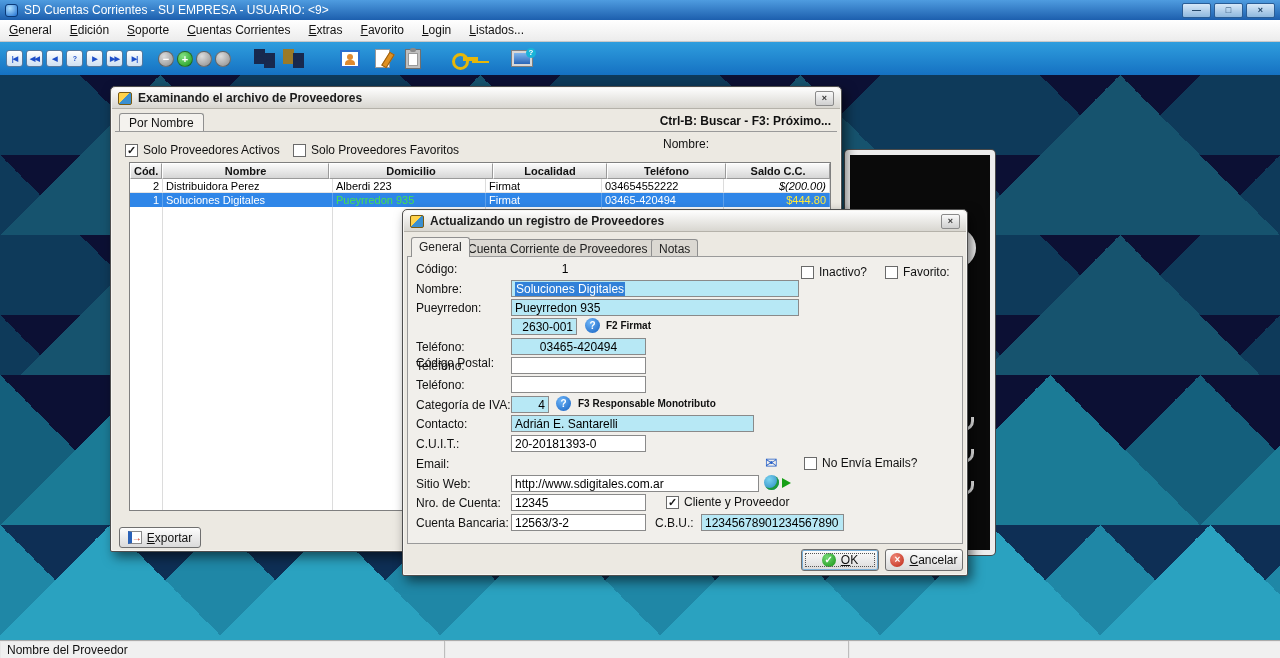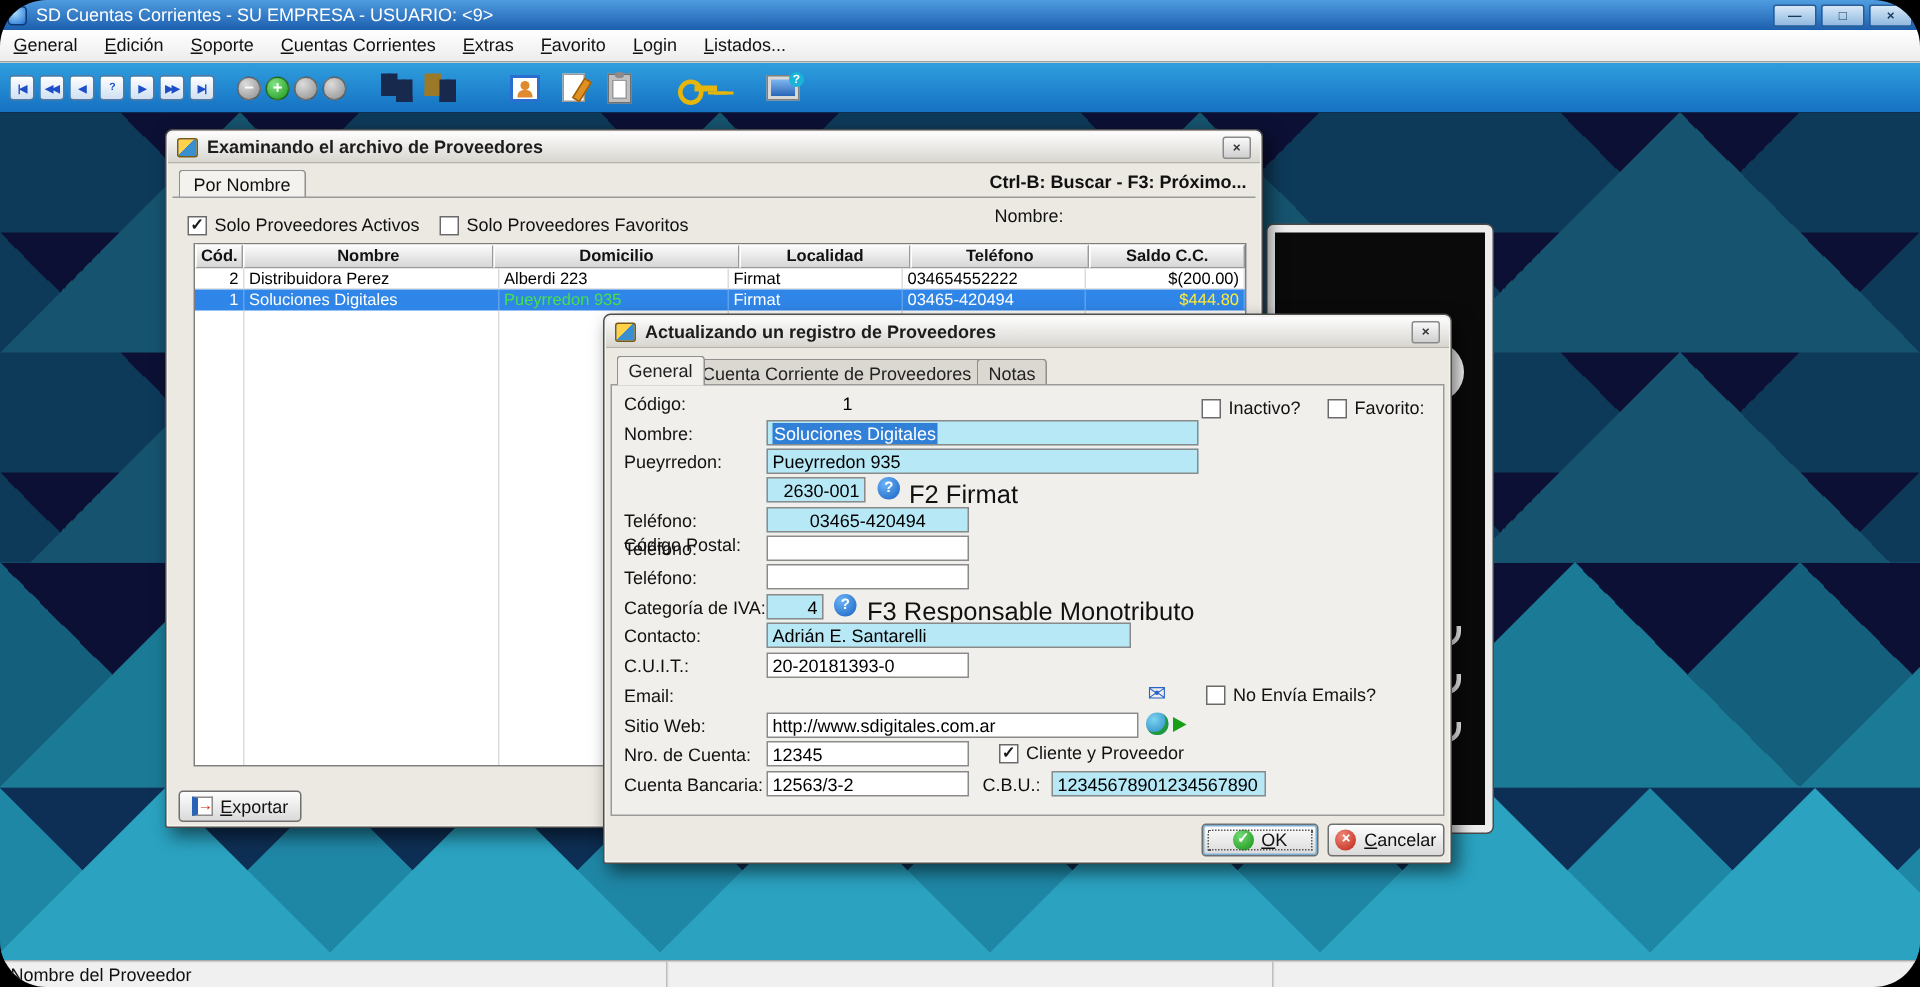--- a/index.html
+++ b/index.html
@@ -1,18 +1,18 @@
 <!DOCTYPE html>
 <html><head>
 <meta charset="utf-8">
 <style>
   * { margin:0; padding:0; box-sizing:border-box; }
   html,body { width:1280px; height:658px; overflow:hidden; background:#000;
               font-family:"Liberation Sans", sans-serif; }
-  .stage { position:absolute; left:0; top:0; width:1280px; height:658px; overflow:hidden;border-radius:31px; }
+  .stage { position:absolute; left:0; top:0; width:1280px; height:658px; overflow:hidden; }
 
   
   .titlebar { position:absolute; left:0; top:0; width:1280px; height:20px;
     background:linear-gradient(#4f9ce0,#1d5fae); color:#fff; font-size:12px;
     display:flex; align-items:center; padding:0 5px; }
   .app-icon { width:13px; height:13px; margin-right:6px; border-radius:3px;
     background:radial-gradient(circle at 35% 30%, #aee0ff, #1f6fd0); border:1px solid #0a3a78; }
   .win-controls { margin-left:auto; display:flex; gap:3px; }
   .win-btn { width:29px; height:15px; border:1px solid #2a5d96; border-radius:2px;
     background:linear-gradient(#d7e8f8,#8fb8de); color:#173a5e; font-size:9px; font-weight:bold;
@@ -143,21 +143,21 @@
   .flabel { position:absolute; left:13px; font-size:12px; color:#111; white-space:nowrap; }
   .inp { position:absolute; height:17px; border:1px solid #8a8a8a; background:#fff; font-size:12px; color:#000;
     display:flex; align-items:center; padding:0 3px; white-space:nowrap; overflow:hidden; }
   .inp.cy { background:#b7e8f5; }
   .inp.r { justify-content:flex-end; }
   .inp.c { justify-content:center; }
   .selhl { background:#3180d8; color:#fff; padding:0 1px; }
   .qicon { position:absolute; width:15px; height:15px; border-radius:50%; color:#fff; font-size:10px;
     font-weight:bold; text-align:center; line-height:15px;
     background:radial-gradient(circle at 35% 30%, #6cb4f8, #1560c0); }
-  .hint { position:absolute; font-size:17px; color:#111; white-space:nowrap; }
+  .hint { position:absolute; font-size:10px; color:#111; white-space:nowrap;font-weight:bold; }
   .statictext { position:absolute; font-size:12px; color:#000; }
   .ic-mail { position:absolute; font-size:15px; color:#2a62c8; line-height:15px; }
   .ic-globe { position:absolute; width:15px; height:15px; border-radius:50%;
     background:radial-gradient(circle at 35% 30%, #7ad4f0, #1a78b8);
     box-shadow:inset -2px -2px 0 #1f9a3a; }
   .ic-goarrow { position:absolute; width:0; height:0; border-left:9px solid #17a017;
     border-top:5px solid transparent; border-bottom:5px solid transparent; }
   .dlg-btn { position:absolute; width:78px; height:22px; }
   .focus-ring { outline:1px dotted #555; outline-offset:-5px; box-shadow:inset 0 0 0 1px #7ab0d8; }
   .ic-ok, .ic-cancel { width:14px; height:14px; border-radius:50%; color:#fff; font-size:10px; font-weight:bold;
@@ -269,21 +269,21 @@
         <span class="gh" style="width:116px;">Localidad</span>
         <span class="gh" style="width:122px;">Teléfono</span>
         <span class="gh" style="width:106px;">Saldo C.C.</span>
       </div>
       <div class="grow">
         <span class="gc r" style="width:33px;">2</span>
         <span class="gc" style="width:170px;">Distribuidora Perez</span>
         <span class="gc" style="width:153px;">Alberdi 223</span>
         <span class="gc" style="width:116px;">Firmat</span>
         <span class="gc" style="width:122px;">034654552222</span>
-        <span class="gc r" style="width:106px;">$(200.00)</span>
+        <span class="gc r" style="width:106px;font-style:italic;">$(200.00)</span>
       </div>
       <div class="grow sel">
         <span class="gc r" style="width:33px;">1</span>
         <span class="gc" style="width:170px;">Soluciones Digitales</span>
         <span class="gc dom" style="width:153px;">Pueyrredon 935</span>
         <span class="gc" style="width:116px;">Firmat</span>
         <span class="gc" style="width:122px;">03465-420494</span>
         <span class="gc sal r" style="width:106px;">$444.80</span>
       </div>
       <div class="gfill"></div>

